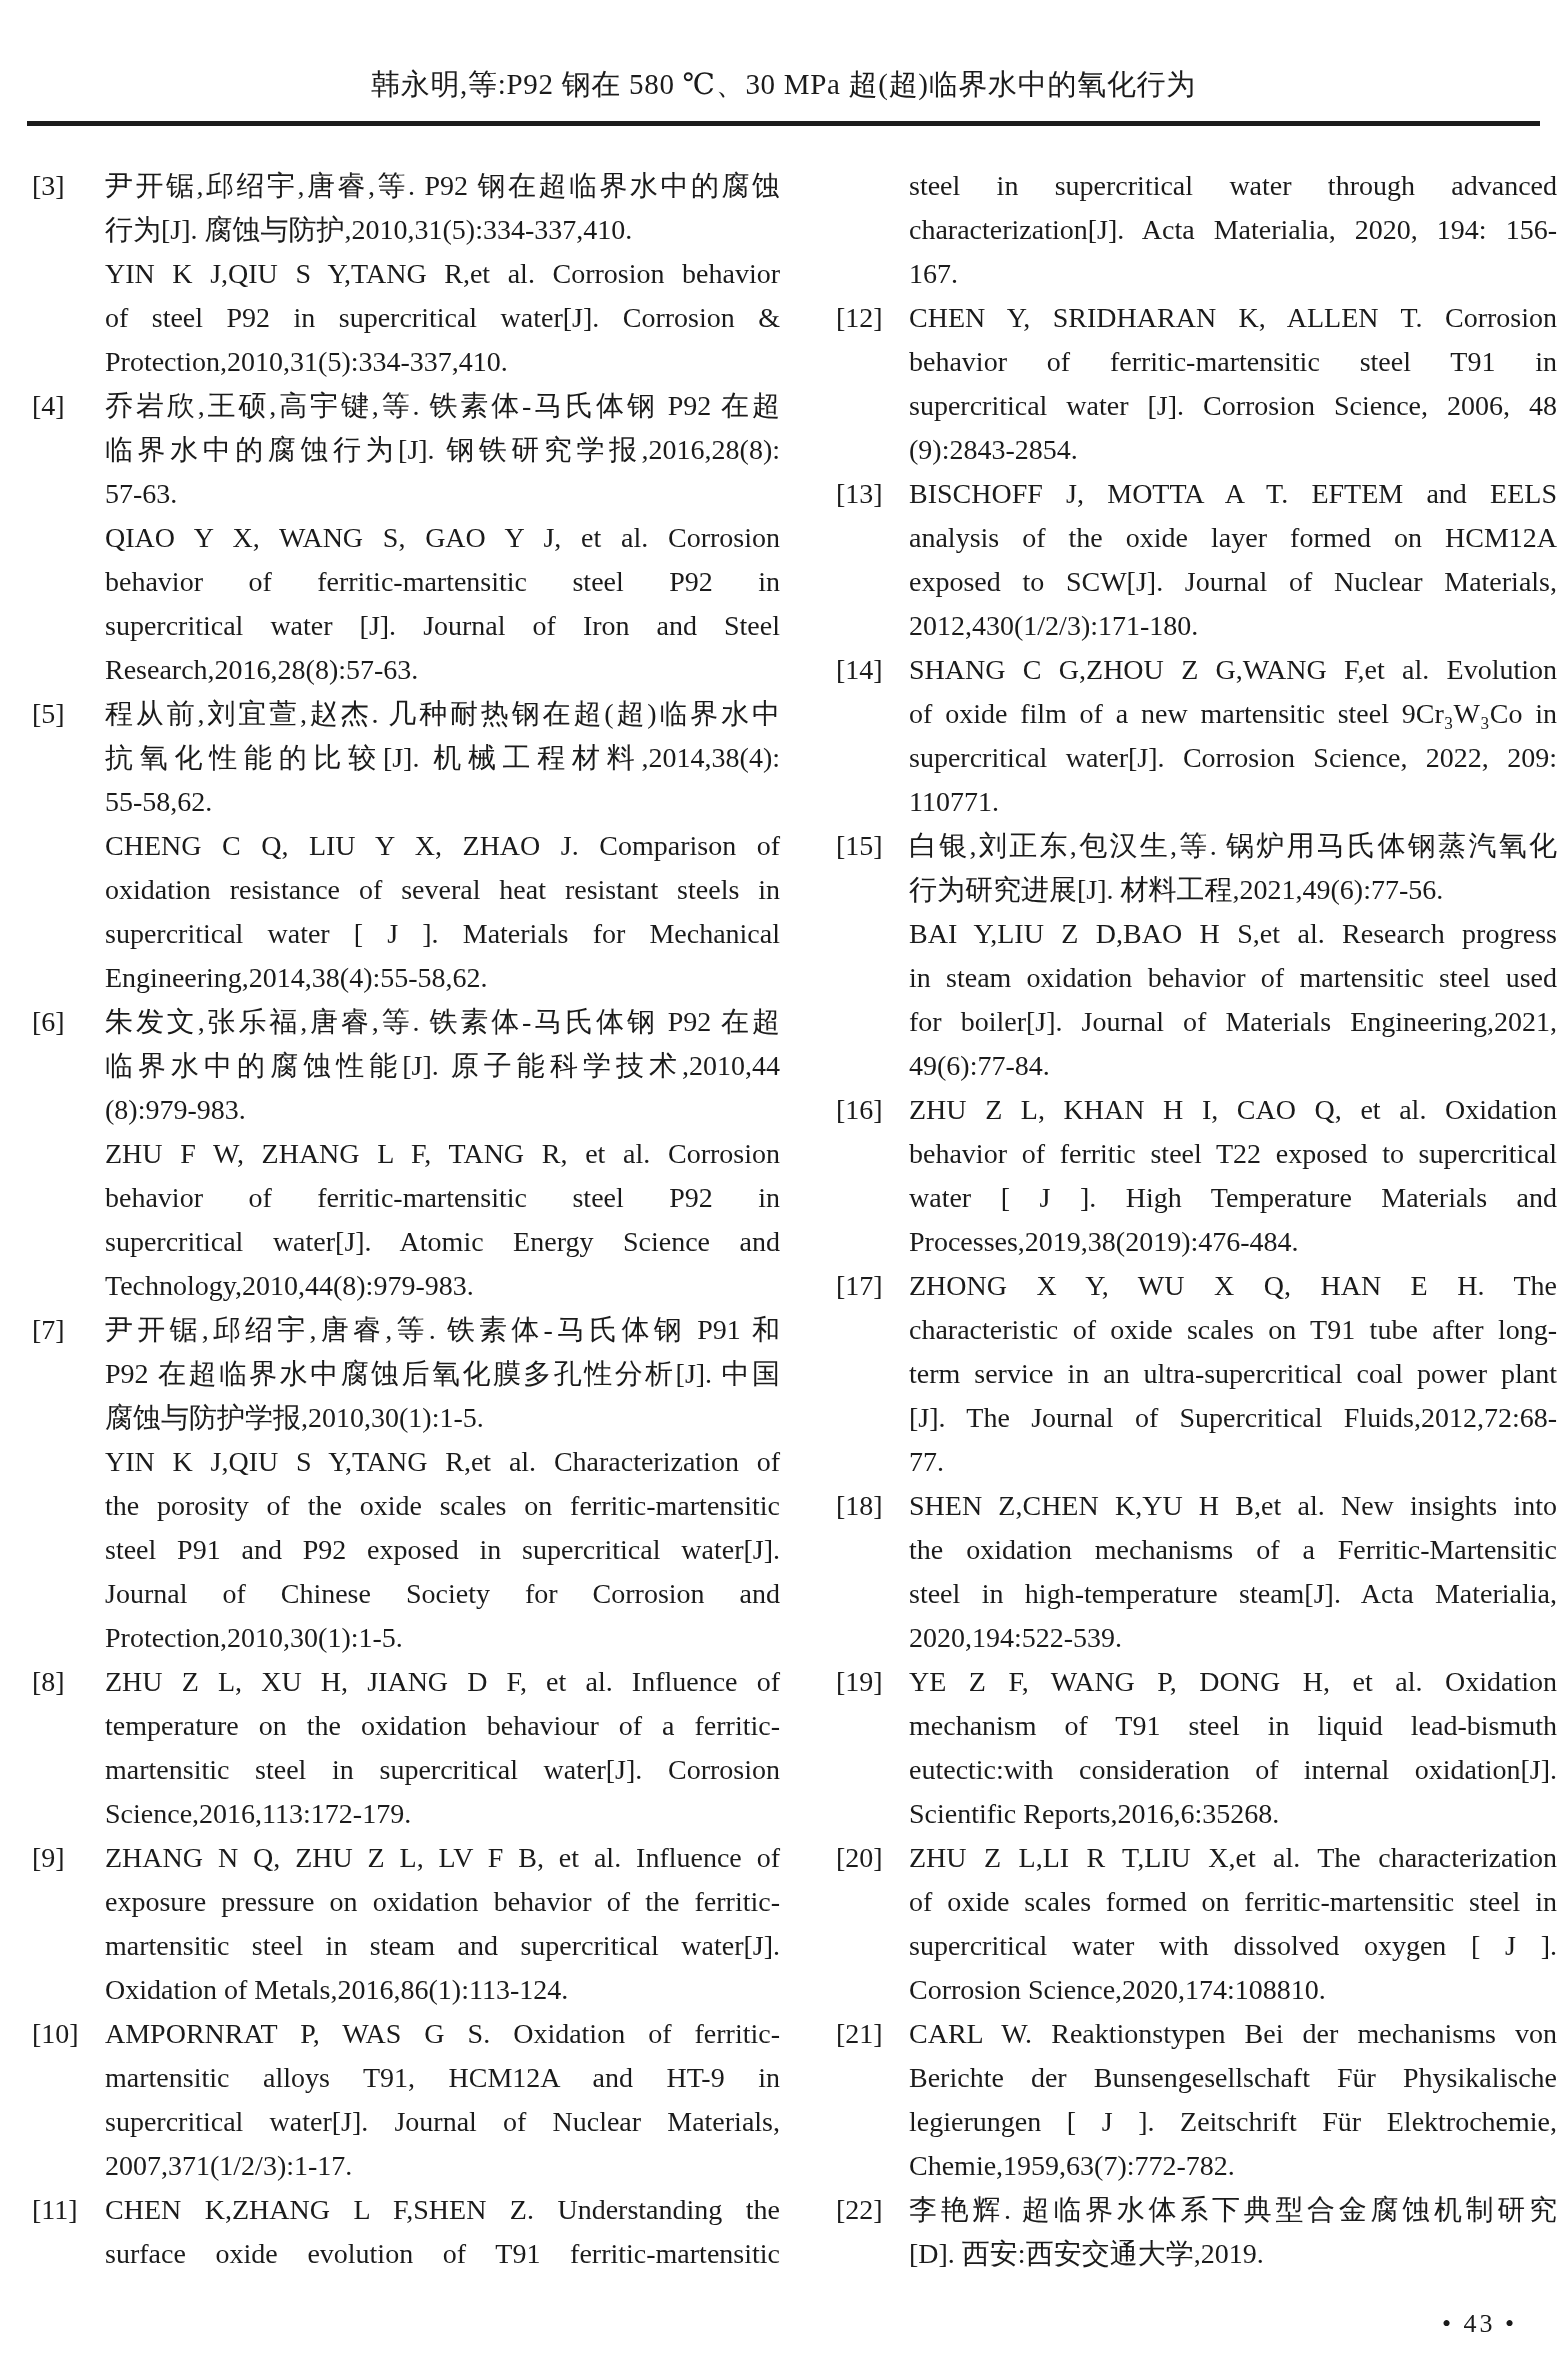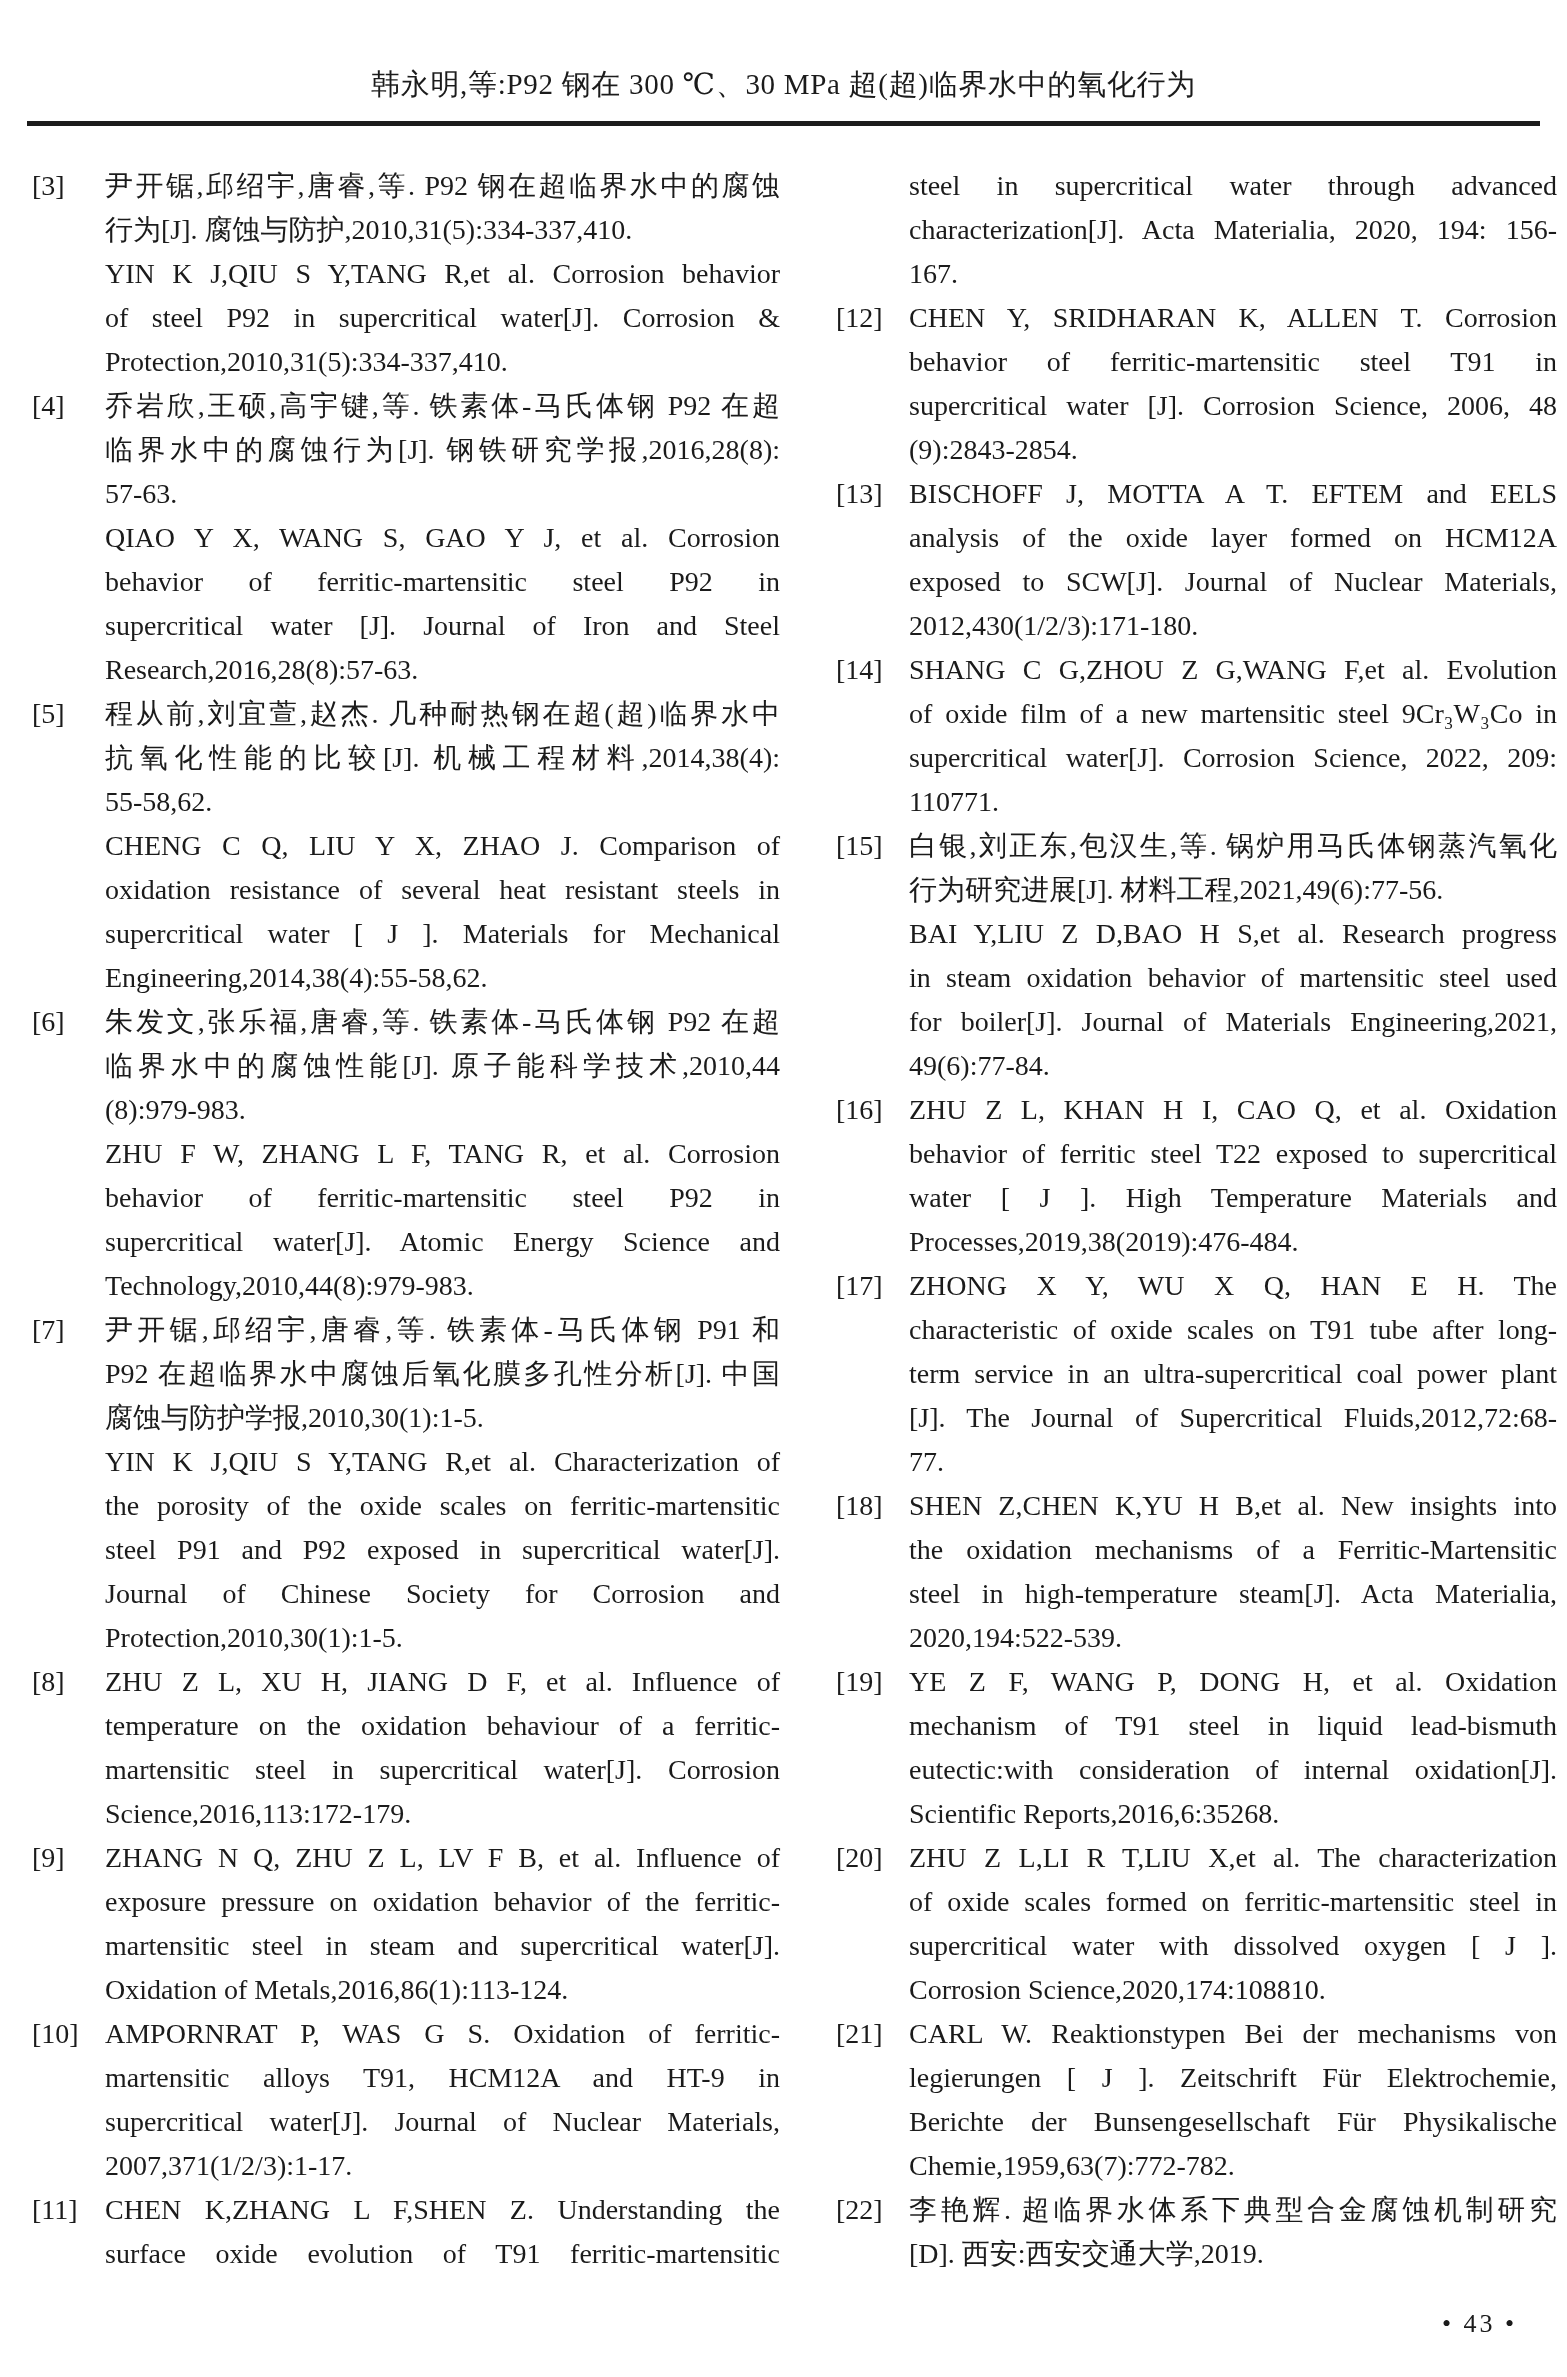--- a/index.html
+++ b/index.html
@@ -64,21 +64,21 @@
     font-size: 26px;
     line-height: 31.5px;
     letter-spacing: 3px;
     white-space: nowrap;
   }
 </style>
 </head>
 <body>
 
 <div class="page">
-  <div class="running-title">韩永明,等:P92 钢在 300 ℃、30 MPa 超(超)临界水中的氧化行为</div>
+  <div class="running-title">韩永明,等:P92 钢在 580 ℃、30 MPa 超(超)临界水中的氧化行为</div>
 
   <div class="rule"></div>
 
   <div class="col col-left">
       <div class="ref">
         <div class="refnum">[3]</div>
         <div class="reflines">
           <div class="line j">尹开锯,邱绍宇,唐睿,等. P92 钢在超临界水中的腐蚀</div>
           <div class="line">行为[J]. 腐蚀与防护,2010,31(5):334-337,410.</div>
           <div class="line j">YIN K J,QIU S Y,TANG R,et al. Corrosion behavior</div>
@@ -261,22 +261,22 @@
           <div class="line j">ZHU Z L,LI R T,LIU X,et al. The characterization</div>
           <div class="line j">of oxide scales formed on ferritic-martensitic steel in</div>
           <div class="line j">supercritical water with dissolved oxygen [ J ].</div>
           <div class="line">Corrosion Science,2020,174:108810.</div>
         </div>
       </div>
       <div class="ref">
         <div class="refnum">[21]</div>
         <div class="reflines">
           <div class="line j">CARL W. Reaktionstypen Bei der mechanisms von</div>
+          <div class="line j">Berichte der Bunsengesellschaft Für Physikalische</div>
           <div class="line j">legierungen [ J ]. Zeitschrift Für Elektrochemie,</div>
-          <div class="line j">Berichte der Bunsengesellschaft Für Physikalische</div>
           <div class="line">Chemie,1959,63(7):772-782.</div>
         </div>
       </div>
       <div class="ref">
         <div class="refnum">[22]</div>
         <div class="reflines">
           <div class="line j">李艳辉. 超临界水体系下典型合金腐蚀机制研究</div>
           <div class="line">[D]. 西安:西安交通大学,2019.</div>
         </div>
       </div>

